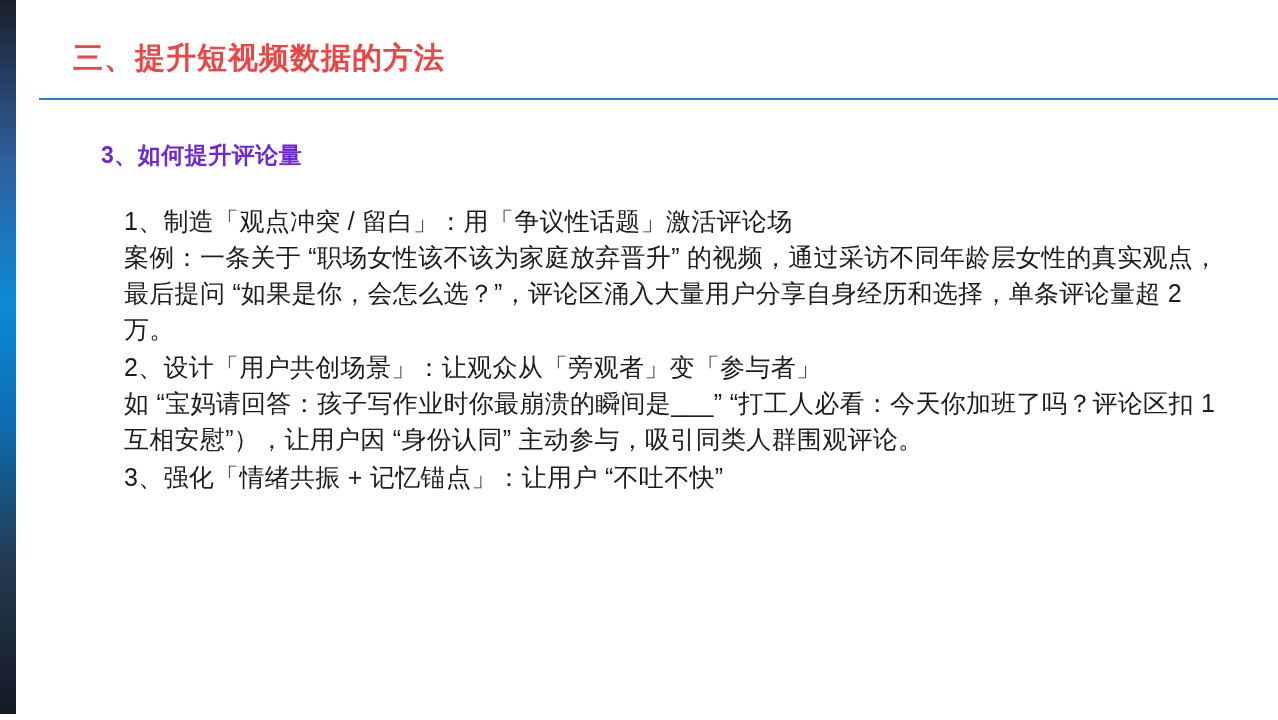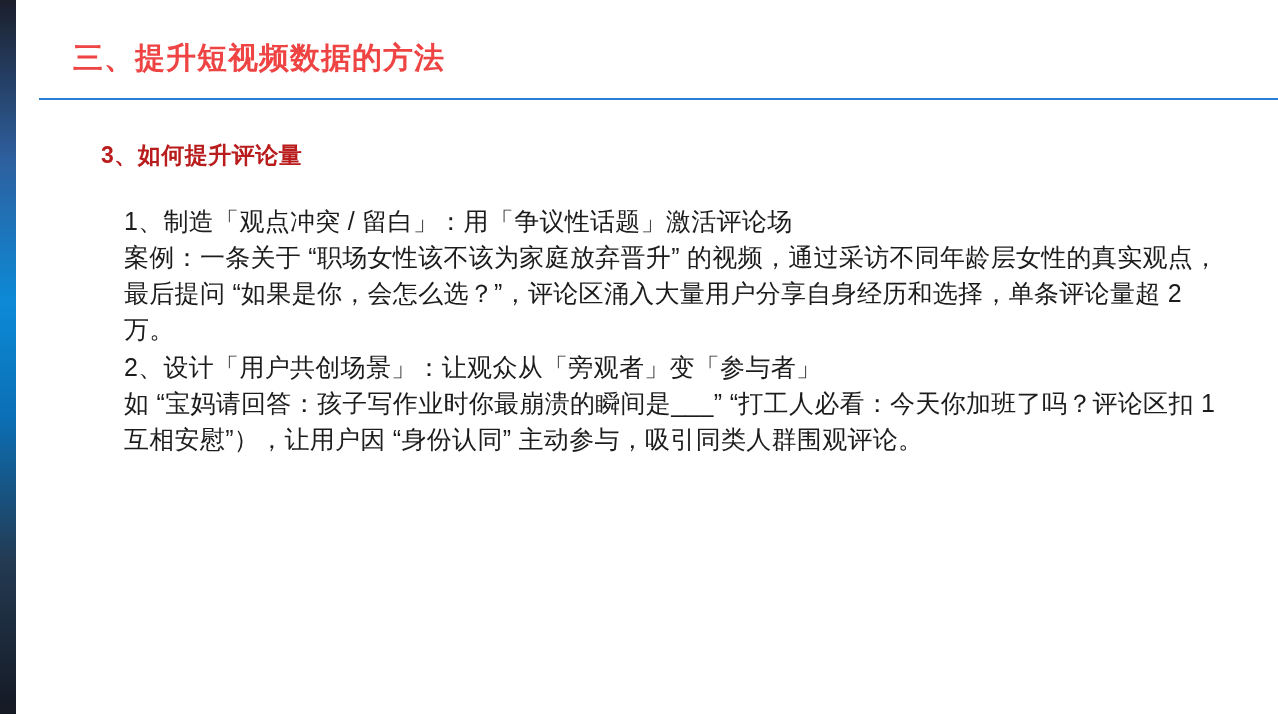--- a/index.html
+++ b/index.html
@@ -58,21 +58,21 @@
     width: 1239px;
     height: 2px;
     background: #2a7fd4;
   }
   .section-heading {
     position: absolute;
     left: 80px;
     top: 140px;
     font-size: 23px;
     font-weight: bold;
-    color: #b91c1c;
+    color: #6d28d9;
     letter-spacing: 0.5px;
     white-space: nowrap;
   }
   .body-block {
     position: absolute;
     left: 103px;
     top: 203px;
     width: 1100px;
   }
   .para {
@@ -109,18 +109,19 @@
 
     <div class="title-rule"></div>
 
     <div class="section-heading">3、如何提升评论量</div>
 
     <div class="body-block">
       <p class="para tight">1、制造「观点冲突 / 留白」：用「争议性话题」激活评论场</p>
       <p class="para">案例：一条关于 “职场女性该不该为家庭放弃晋升” 的视频，通过采访不同年龄层女性的真实观点，最后提问 “如果是你，会怎么选？”，评论区涌入大量用户分享自身经历和选择，单条评论量超 2 万。</p>
       <p class="para tight">2、设计「用户共创场景」：让观众从「旁观者」变「参与者」</p>
       <p class="para">如 “宝妈请回答：孩子写作业时你最崩溃的瞬间是___” “打工人必看：今天你加班了吗？评论区扣 1 互相安慰”），让用户因 “身份认同” 主动参与，吸引同类人群围观评论。</p>
+      <p class="para tight">3、强化「情绪共振 + 记忆锚点」：让用户 “不吐不快”</p>
     </div>
 
   </div>
 
   <div class="bottom-rule"></div>
 </div>
 
 </body></html>

